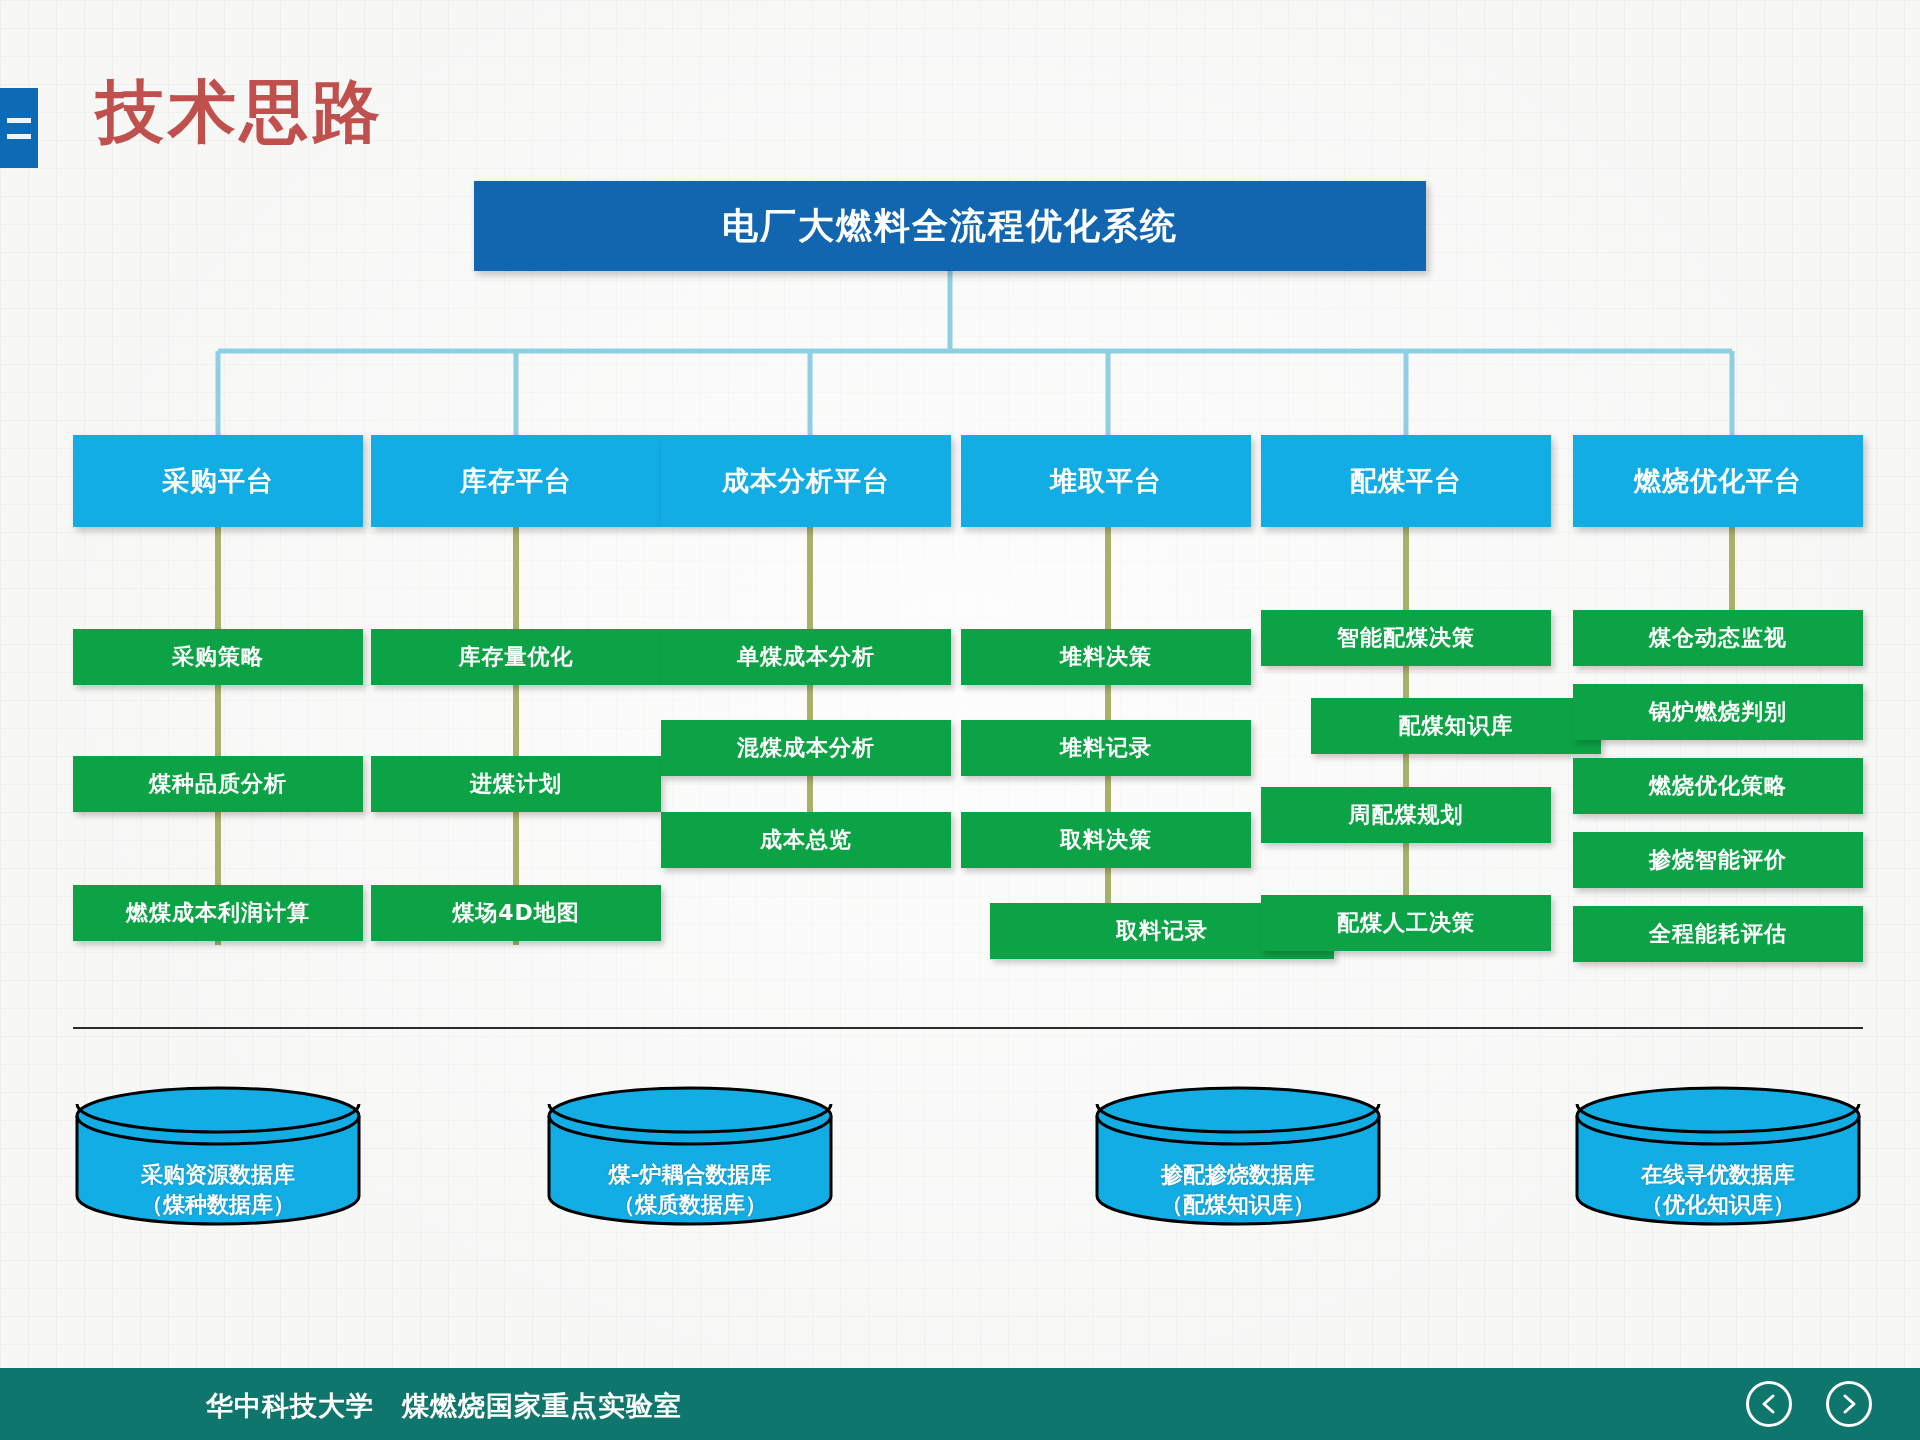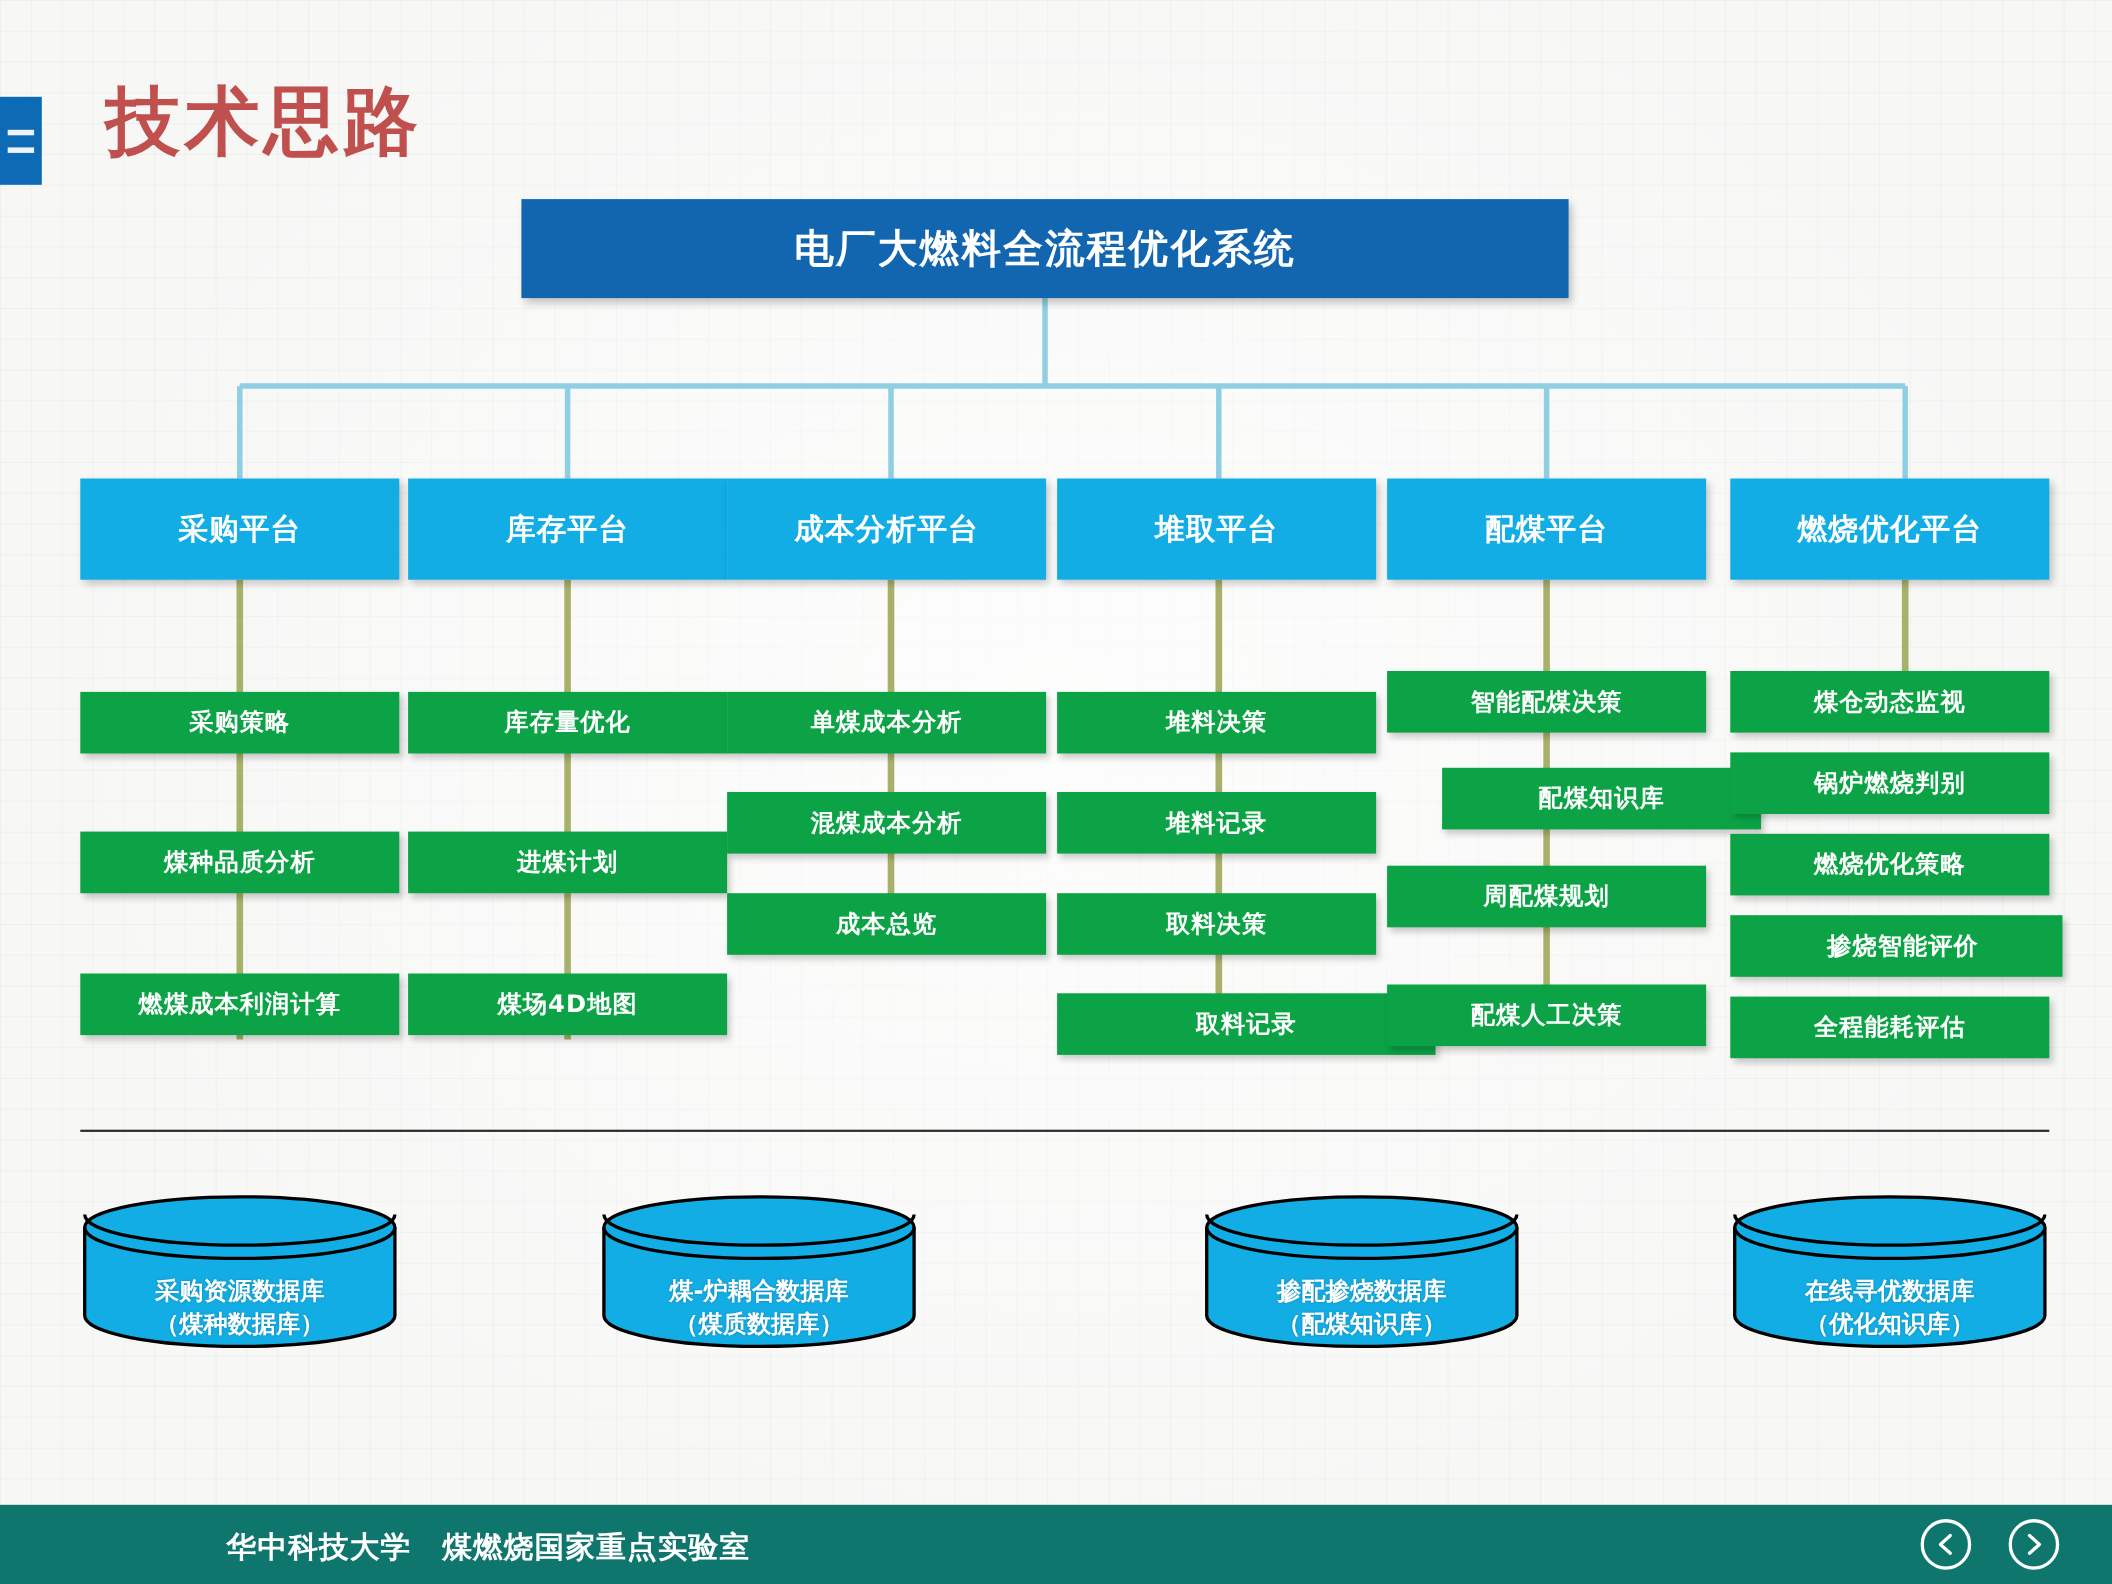--- a/index.html
+++ b/index.html
@@ -192,21 +192,21 @@
     </div>
     <div class="leaf" style="left: 961px; top: 629px; width: 290px;">
       <span class="lbl">堆料决策</span>
     </div>
     <div class="leaf" style="left: 961px; top: 720px; width: 290px;">
       <span class="lbl">堆料记录</span>
     </div>
     <div class="leaf" style="left: 961px; top: 812px; width: 290px;">
       <span class="lbl">取料决策</span>
     </div>
-    <div class="leaf" style="left: 961px; top: 903px; width: 344px;">
+    <div class="leaf" style="left: 990px; top: 903px; width: 344px;">
       <span class="lbl">取料记录</span>
     </div>
     <div class="platform" style="left: 1261px; top: 435px; width: 290px; align-items: center;">
       <span class="lbl">配煤平台</span>
     </div>
     <div class="leaf" style="left: 1261px; top: 610px; width: 290px;">
       <span class="lbl">智能配煤决策</span>
     </div>
     <div class="leaf" style="left: 1311px; top: 698px; width: 290px;">
       <span class="lbl">配煤知识库</span>
@@ -222,21 +222,21 @@
     </div>
     <div class="leaf" style="left: 1573px; top: 610px; width: 290px;">
       <span class="lbl">煤仓动态监视</span>
     </div>
     <div class="leaf" style="left: 1573px; top: 684px; width: 290px;">
       <span class="lbl">锅炉燃烧判别</span>
     </div>
     <div class="leaf" style="left: 1573px; top: 758px; width: 290px;">
       <span class="lbl">燃烧优化策略</span>
     </div>
-    <div class="leaf" style="left: 1573px; top: 832px; width: 290px; padding-left: 12px;">
+    <div class="leaf" style="left: 1573px; top: 832px; width: 290px;">
       <span class="lbl">掺烧智能评价</span>
     </div>
     <div class="leaf" style="left: 1573px; top: 906px; width: 290px;">
       <span class="lbl">全程能耗评估</span>
     </div>
   </div>
 
 <div id="divider"></div>
 
 <div id="dbs">

